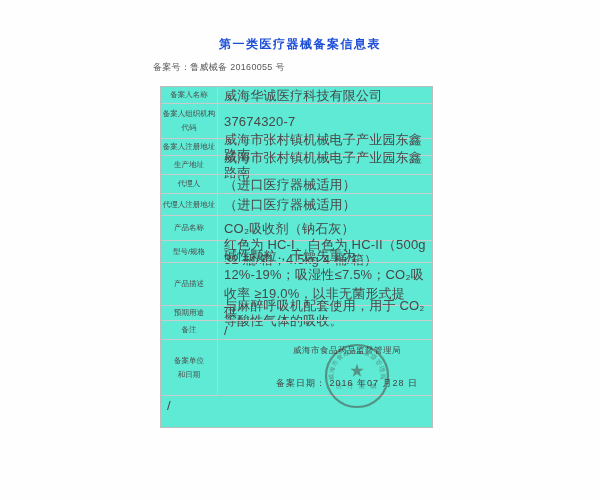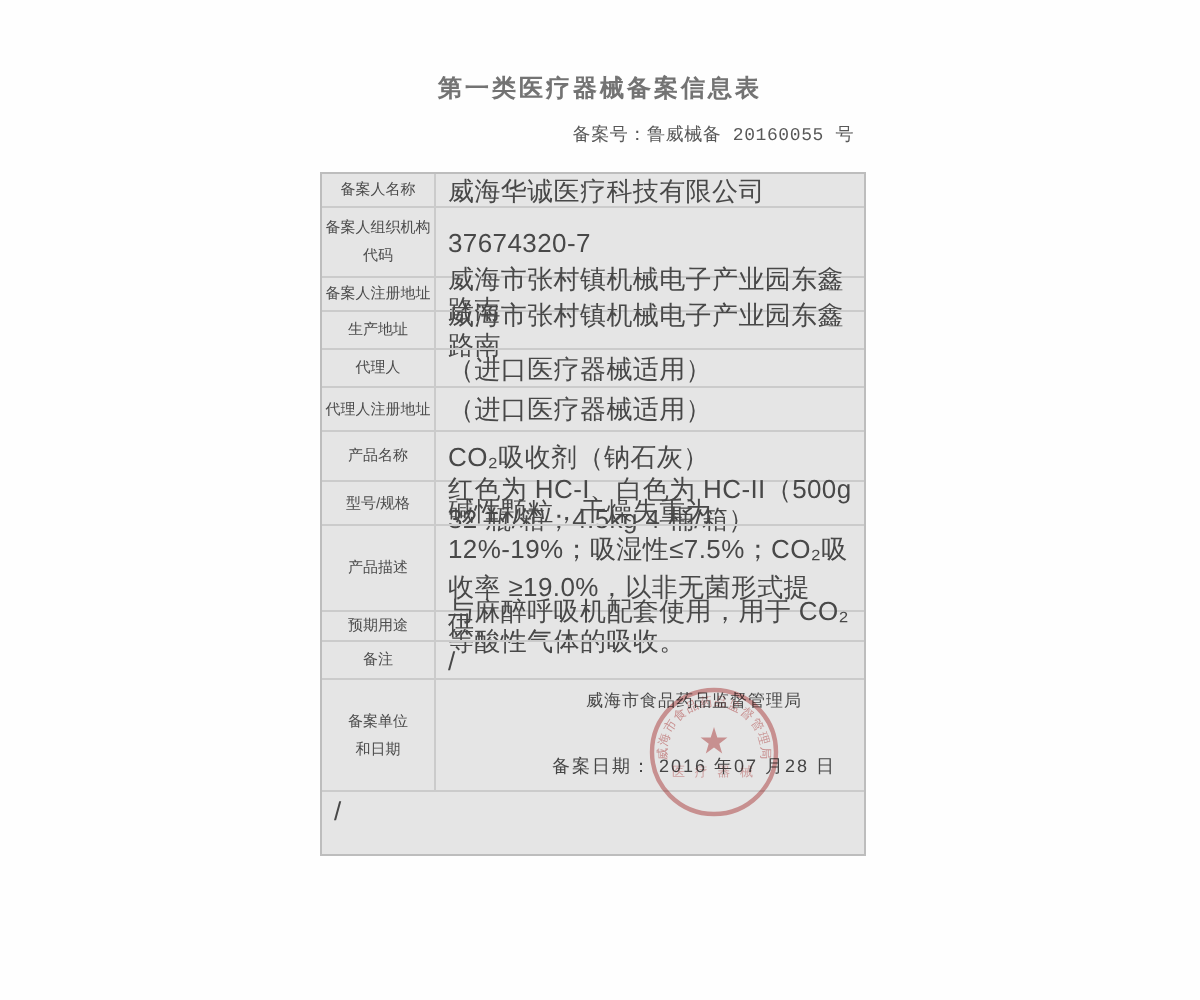--- a/index.html
+++ b/index.html
@@ -9,32 +9,32 @@
     font-family:"Liberation Sans","DejaVu Sans",sans-serif;
     position:relative;
     overflow:hidden;
   }
   .page { position:absolute; inset:0; background:#fefefe; }
 
   .doc-title {
     position:absolute; top:36px; left:0; width:600px;
     text-align:center;
     font-size:12px; font-weight:bold; letter-spacing:1.5px;
-    color:#737373;
+    color:#1d4ed8;
   }
   .record-no {
-    position:absolute; top:61px; left:164px; width:263px;
-    text-align:right;
-    font-size:9px; color:#585858; letter-spacing:0.3px;font-family:Liberation Mono, monospace;
+    position:absolute; top:61px; left:153px; width:263px;
+    text-align:left;
+    font-size:9px; color:#585858; letter-spacing:0.3px;
   }
 
   .info-table {
     position:absolute; left:160px; top:86px; width:273px;
     border:1px solid #bdbdbd;
-    background:#e5e5e5;
+    background:#5eead4;
     box-sizing:border-box;
     display:flex; flex-direction:column;
   }
   .row { display:flex; box-sizing:border-box; }
   .row + .row { border-top:1px solid #cbcbcb; }
   .cell { box-sizing:border-box; }
   .lab {
     width:57px; flex:0 0 57px;
     border-right:1px solid #cbcbcb;
     display:flex; align-items:center; justify-content:center;

